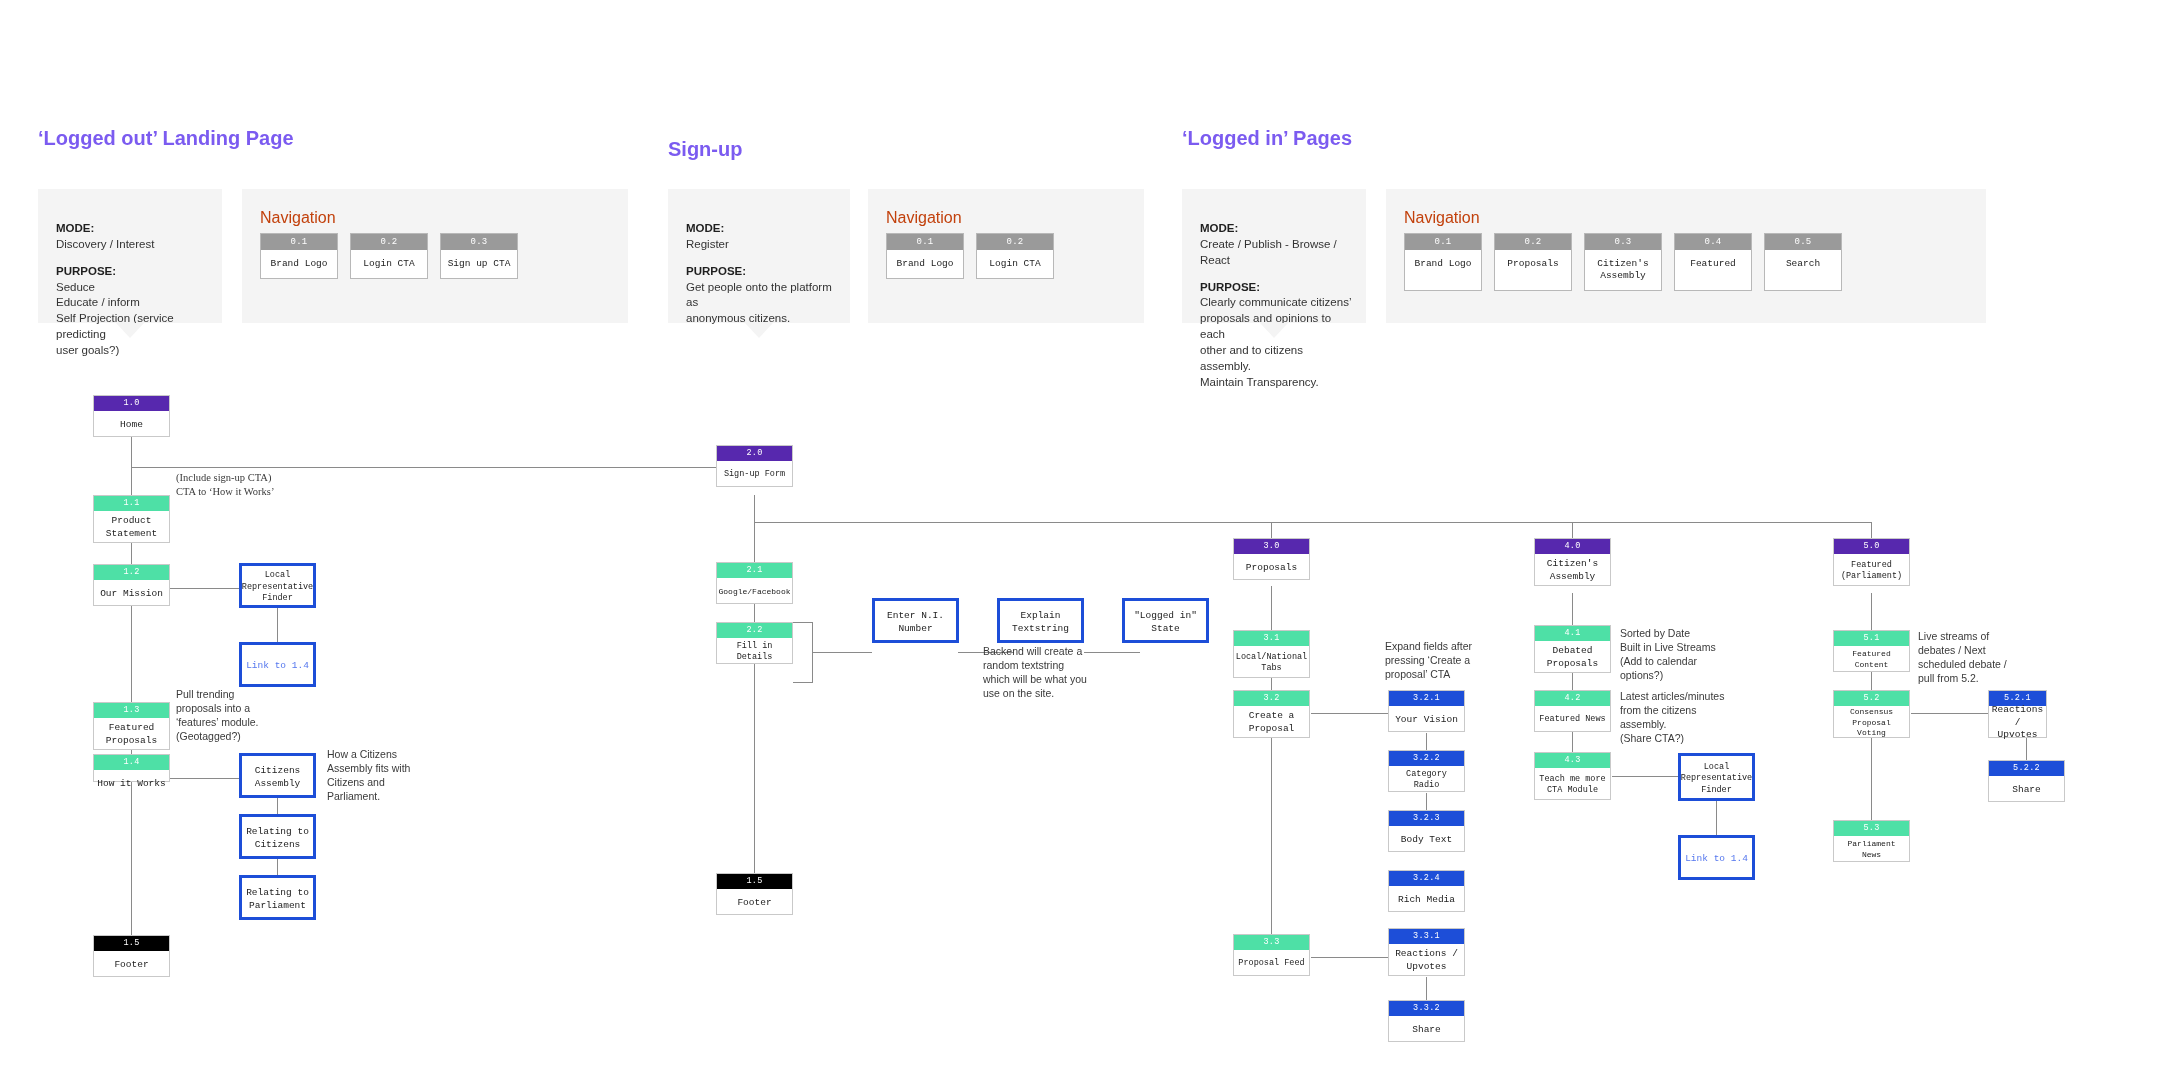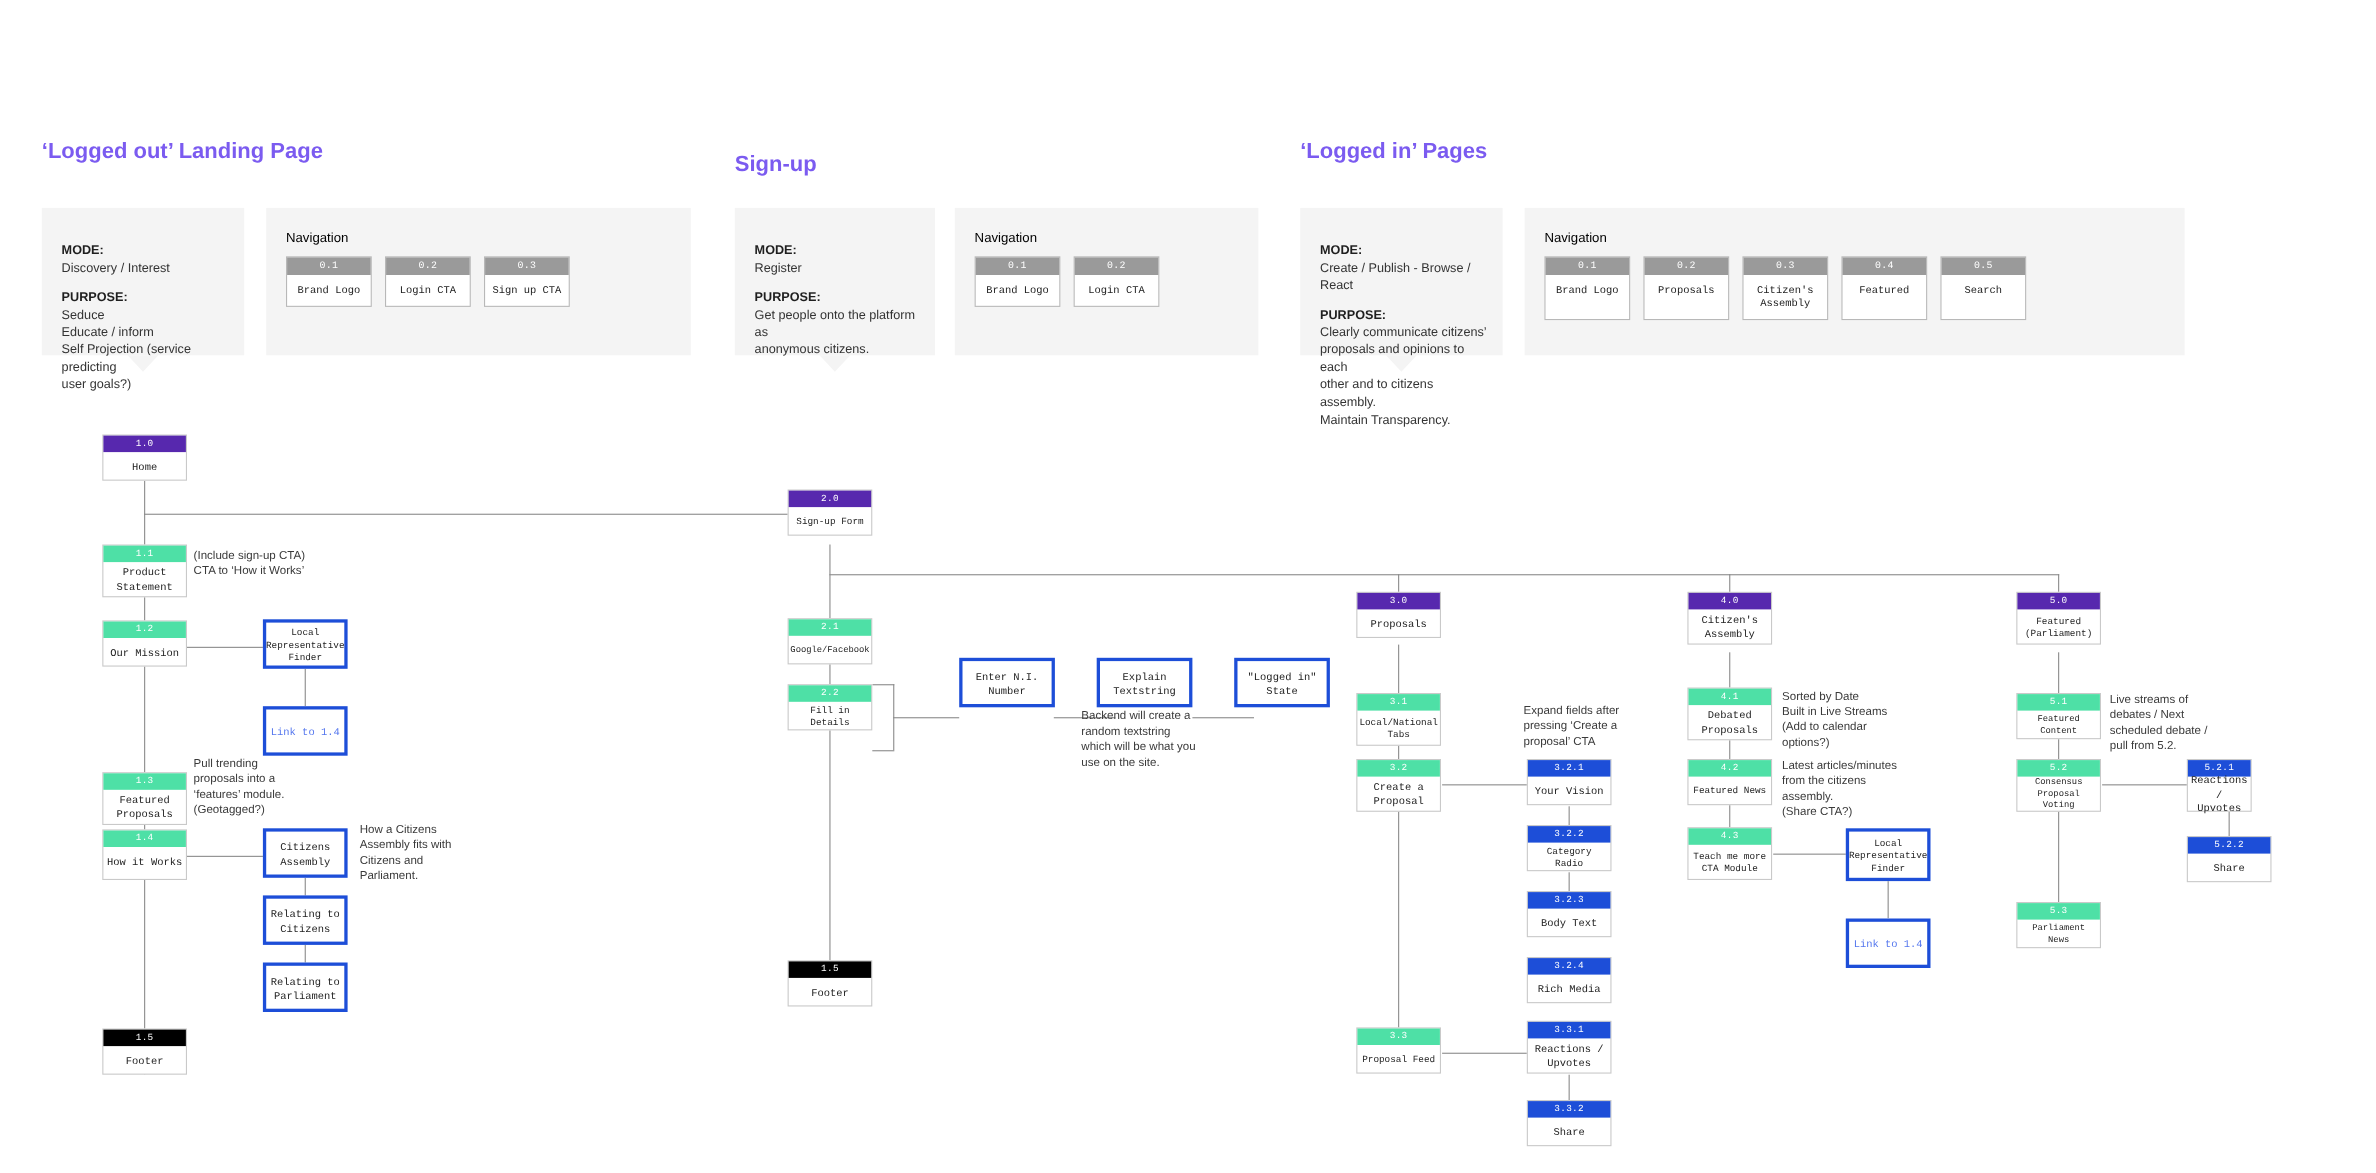--- a/index.html
+++ b/index.html
@@ -36,21 +36,21 @@
     border-right:14px solid transparent;
     border-top:15px solid #f4f4f4;
   }
   .mode-block{position:absolute;left:18px;top:32px;right:14px;}
   .lbl-strong{font-size:11.5px;font-weight:bold;color:#1f1f1f;line-height:1.38;}
   .lbl-plain{font-size:11.5px;color:#333;line-height:1.38;}
   .gap{height:11px;}
 
   .nav-label{
     position:absolute;left:18px;top:20px;
-    font-size:12px;color:#000000;
+    font-size:16px;color:#c2410c;
   }
 
   
   .navrow{position:absolute;left:18px;top:44px;display:flex;gap:12px;}
   .chip{
     width:78px;border:1px solid #b8b8b8;background:#fff;
     box-sizing:border-box;
   }
   .chip .chip-h{
     background:#9a9a9a;color:#fff;
@@ -266,21 +266,21 @@
   <div class="node" style="left:93px;top:564px;width:77px;height:42px;">
     <div class="nh h-green">1.2</div>
     <div class="nb multiline" style="height:29px;">Our Mission</div>
   </div>
 
   <div class="node" style="left:93px;top:702px;width:77px;height:48px;">
     <div class="nh h-green">1.3</div>
     <div class="nb multiline" style="height:35px;">Featured<br>Proposals</div>
   </div>
 
-  <div class="node" style="left:93px;top:754px;width:77px;height:46px;">
+  <div class="node" style="left:93px;top:754px;width:77px;height:28px;">
     <div class="nh h-green">1.4</div>
     <div class="nb multiline" style="height:29px;">How it Works</div>
   </div>
 
   <div class="node" style="left:93px;top:935px;width:77px;height:42px;">
     <div class="nh h-black">1.5</div>
     <div class="nb multiline" style="height:29px;">Footer</div>
   </div>
 
   <div class="node plain" style="left:239px;top:563px;width:77px;height:45px;">
@@ -296,21 +296,21 @@
   </div>
 
   <div class="node plain" style="left:239px;top:814px;width:77px;height:45px;">
     <div class="nb multiline" style="height:43px;">Relating to<br>Citizens</div>
   </div>
 
   <div class="node plain" style="left:239px;top:875px;width:77px;height:45px;">
     <div class="nb multiline" style="height:43px;">Relating to<br>Parliament</div>
   </div>
 
-  <div class="anno" style="left:176px;top:499px;width:110px;">(Include sign-up CTA)<br>CTA to ‘How it Works’</div>
+  <div class="anno" style="left:176px;top:471px;width:110px;font-family:Liberation Serif, serif;">(Include sign-up CTA)<br>CTA to ‘How it Works’</div>
   <div class="anno" style="left:176px;top:688px;width:98px;">Pull trending<br>proposals into a<br>‘features’ module.<br>(Geotagged?)</div>
   <div class="anno" style="left:327px;top:748px;width:100px;">How a Citizens<br>Assembly fits with<br>Citizens and<br>Parliament.</div>
 
   <div class="node" style="left:716px;top:445px;width:77px;height:42px;">
     <div class="nh h-purple">2.0</div>
     <div class="nb multiline" style="height:29px;font-size:8.5px;">Sign-up Form</div>
   </div>
 
   <div class="node" style="left:716px;top:562px;width:77px;height:42px;">
     <div class="nh h-green">2.1</div>

